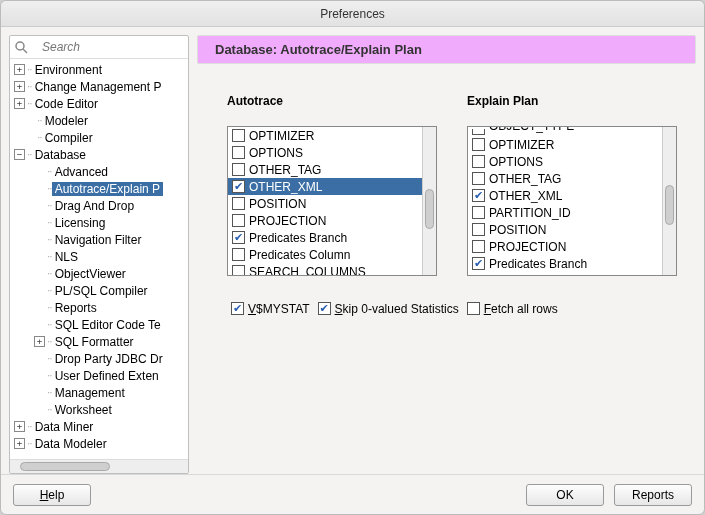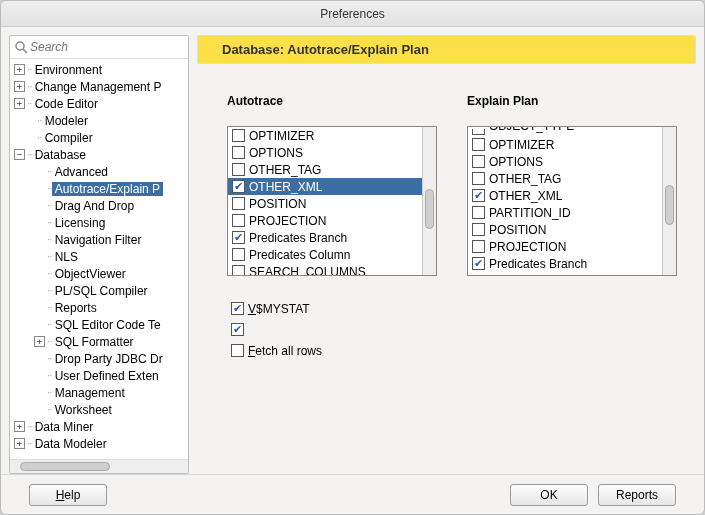--- a/index.html
+++ b/index.html
@@ -37,21 +37,21 @@
     width: 180px;
     display: flex;
     flex-direction: column;
     border: 1px solid #bfbfbf;
     background: #fff;
     border-radius: 2px;
   }
   .search-wrap {
     display: flex;
     align-items: center;
-    gap: 0;
+    gap: 12px;
     border-bottom: 1px solid #ddd;
     padding: 3px 4px;
   }
   .search-wrap svg { flex: none; }
   .search-input {
     flex: 1;
     border: none;
     outline: none;
     font-style: italic;
     color: #888;
@@ -115,24 +115,24 @@
     border-radius: 6px;
   }
 
   .right-panel {
     flex: 1;
     display: flex;
     flex-direction: column;
     min-width: 0;
   }
   .right-header {
-    background: #fde047;
+    background: #f0abfc;
     border: 1px solid #ddd;
     border-radius: 2px;
-    padding: 6px 24px;
+    padding: 6px 17px;
     font-weight: bold;
     font-size: 13px;
     color: #333;
   }
   .right-content {
     flex: 1;
     padding: 30px 10px 10px 30px;
     min-height: 0;
   }
   .columns {
@@ -207,30 +207,30 @@
     position: absolute;
     left: 2px; right: 2px;
     background: #cfcfcf;
     border: 1px solid #aaa;
     border-radius: 6px;
   }
 
   .single-checks {
     margin-top: 24px;
     display: flex;
-    flex-direction: column;
+    flex-direction: row;
     gap: 4px;
   }
   .single-checks .check-row { height: 17px; }
   .single-checks .chk.checked::after { color: #2a5db0; }
   .underline-letter { text-decoration: underline; }
 
   .buttonbar {
     height: 40px;
-    padding: 0 28px;
+    padding: 0 12px;
     border-top: 1px solid #d8d8d8;
     display: flex;
     align-items: center;
     gap: 10px;
   }
   .buttonbar .spacer { flex: 1; }
   .btn {
     min-width: 78px;
     height: 22px;
     border: 1px solid #9a9a9a;
@@ -517,20 +517,21 @@
           </div>
         </div>
 
         <div class="single-checks">
           <div class="check-row">
             <span class="chk checked"></span>
             <span class="item-label"><span class="underline-letter">V</span><span>$MYSTAT</span></span>
           </div>
           <div class="check-row">
             <span class="chk checked"></span>
+            <span class="item-label"><span class="underline-letter">S</span><span>kip 0-valued Statistics</span></span>
           </div>
           <div class="check-row">
             <span class="chk"></span>
             <span class="item-label"><span class="underline-letter">F</span><span>etch all rows</span></span>
           </div>
         </div>
 
       </div>
     </div>
 

